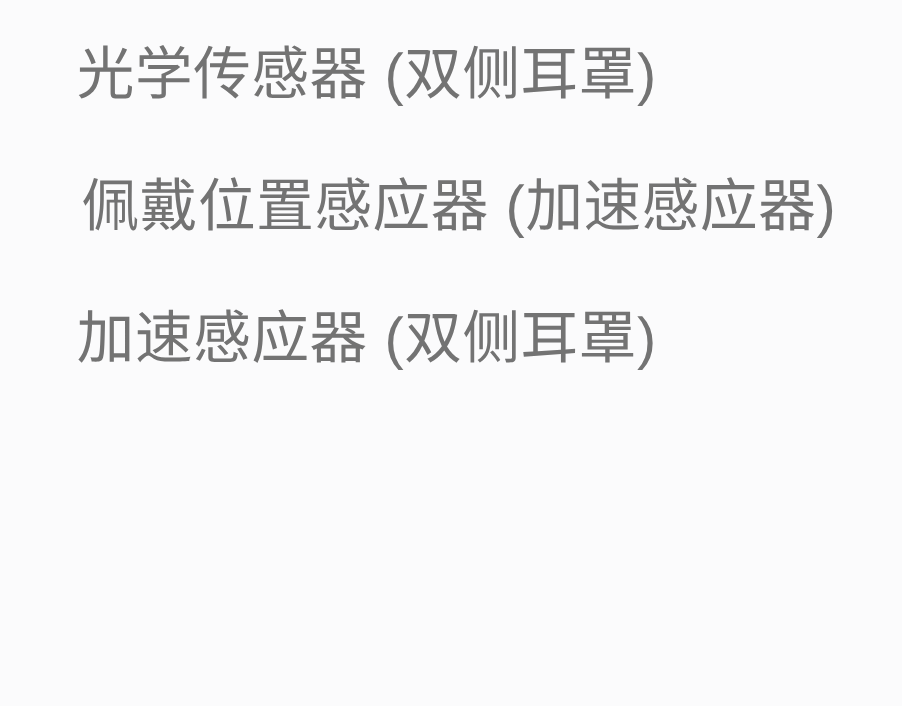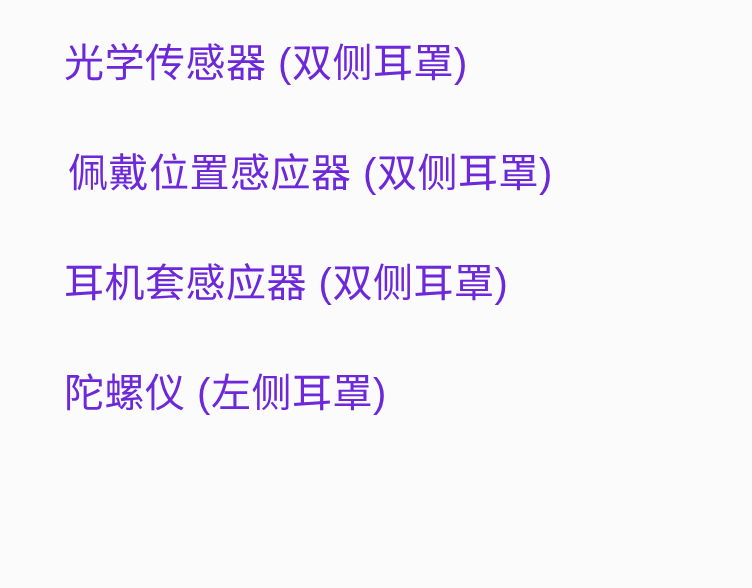--- a/index.html
+++ b/index.html
@@ -37,22 +37,22 @@
     display: flex;
     flex-direction: column;
     justify-content: flex-start;
   }
 
   .spec-line {
     display: block;
     box-sizing: border-box;
     height: 110px;
     padding-left: 64px;
-    color: #6d28d9;
-    font-size: 40px;
+    color: #737373;
+    font-size: 48px;
     line-height: 110px;
     font-weight: 400;
     letter-spacing: 0.5px;
     white-space: nowrap;
     font-family: "Liberation Sans", "DejaVu Sans", sans-serif;
   }
 
   
   .spec-line.line-1 { margin-top: 8px; }
 
@@ -70,27 +70,24 @@
 
 <div class="spec-sheet">
 
   <ul class="spec-list">
 
     <li class="spec-line line-1">
       <span class="spec-text">光学传感器 (双侧耳罩)</span>
     </li>
 
     <li class="spec-line line-2">
-      <span class="spec-text">佩戴位置感应器 (双侧耳罩)</span>
+      <span class="spec-text">佩戴位置感应器 (加速感应器)</span>
     </li>
 
     <li class="spec-line line-3">
-      <span class="spec-text">耳机套感应器 (双侧耳罩)</span>
+      <span class="spec-text">加速感应器 (双侧耳罩)</span>
     </li>
 
 
-    <li class="spec-line line-5">
-      <span class="spec-text">陀螺仪 (左侧耳罩)</span>
-    </li>
 
   </ul>
 
 </div>
 
 </body></html>

